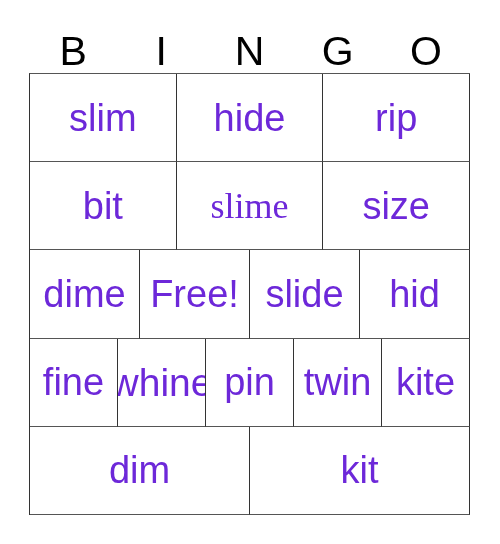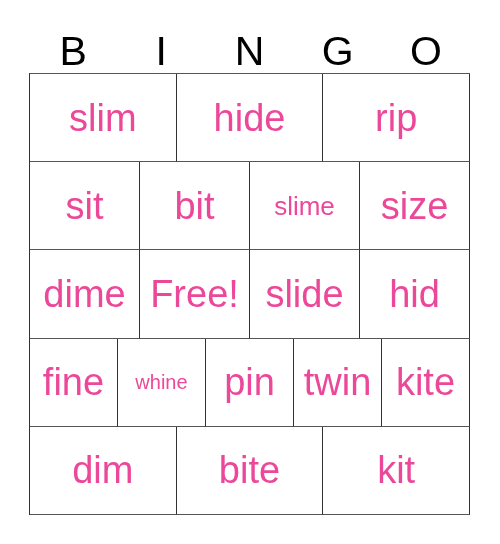--- a/index.html
+++ b/index.html
@@ -72,31 +72,32 @@
     box-sizing: border-box;
     display: flex;
     align-items: center;
     justify-content: center;
     background: #ffffff;
     overflow: hidden;
   }
   .cell-text {
     font-size: 38px;
     line-height: 1;
-    color: #ec4899;
+    color: #6d28d9;
     white-space: nowrap;
     text-align: center;
     user-select: none;
   }
   
   .cell-text.shrink {
-    font-size: 20px;
+    font-size: 39px;
   }
   .cell-text.tight {
-    font-size: 26px;
+    font-size: 36px;
+    font-family: Liberation Serif, serif;
   }
 </style>
 </head>
 <body>
 
 <div id="bingo-card">
 
   <div id="header-row">
     <div class="header-letter">B</div>
     <div class="header-letter">I</div>
@@ -113,23 +114,20 @@
         </div>
       <div class="bingo-cell">
           <span class="cell-text">hide</span>
         </div>
       <div class="bingo-cell">
           <span class="cell-text">rip</span>
         </div>
     </div>
 
     <div class="bingo-row">
-      <div class="bingo-cell">
-          <span class="cell-text">sit</span>
-        </div>
       <div class="bingo-cell">
           <span class="cell-text">bit</span>
         </div>
       <div class="bingo-cell">
           <span class="cell-text tight">slime</span>
         </div>
       <div class="bingo-cell">
           <span class="cell-text">size</span>
         </div>
     </div>
@@ -165,21 +163,18 @@
       <div class="bingo-cell">
           <span class="cell-text">kite</span>
         </div>
     </div>
 
     <div class="bingo-row">
       <div class="bingo-cell">
           <span class="cell-text">dim</span>
         </div>
       <div class="bingo-cell">
-          <span class="cell-text">bite</span>
-        </div>
-      <div class="bingo-cell">
           <span class="cell-text">kit</span>
         </div>
     </div>
 
   </div>
 </div>
 
 </body></html>

